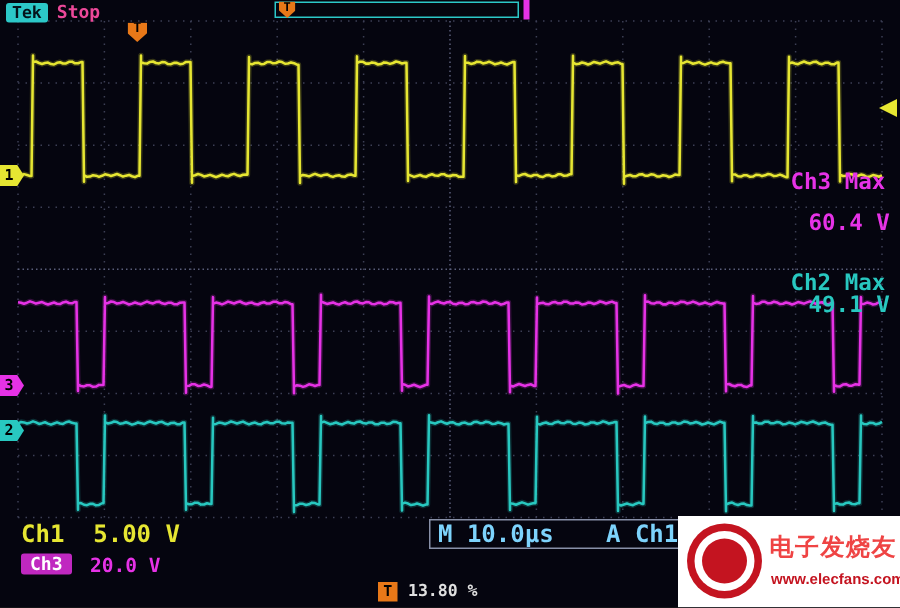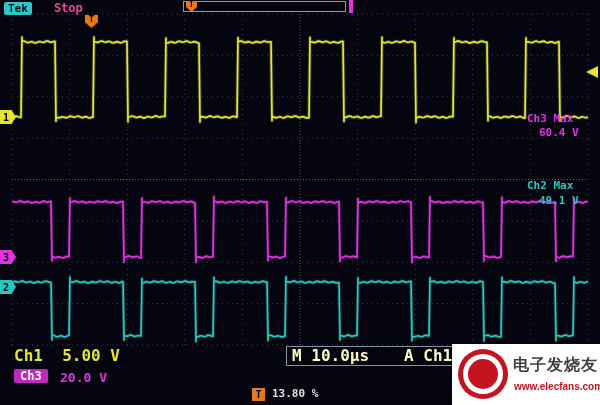--- a/index.html
+++ b/index.html
@@ -3,43 +3,43 @@
 <meta charset="utf-8">
 <style>
   *{margin:0;padding:0;box-sizing:border-box}
   html,body{background:#222}
   #scope{position:relative;width:600px;height:405px;background:#05050f;overflow:hidden;
          font-family:"DejaVu Sans Mono","Liberation Mono",monospace;color:#e8e8e8}
   .abs{position:absolute}
   #wave-svg{position:absolute;left:0;top:0;pointer-events:none}
 
   
-  #hdr{left:4px;top:1px;font-size:12px;font-weight:bold;display:flex;align-items:center;gap:22px}
+  #hdr{left:4px;top:1px;font-size:12px;font-weight:bold;display:flex;align-items:center;gap:6px}
   #brand{background:#2cc8c8;color:#04141c;padding:0 4px;border-radius:2px;font-size:11px;line-height:13px}
   #acq-status{color:#ec4899}
 
   
   #record-box{left:183px;top:1px;width:163px;height:11px;border:1px solid #2cc8c8}
   .flag{background:#e87818;color:#000;font-size:8px;font-weight:bold;text-align:center;line-height:8px;
         clip-path:polygon(0 0,100% 0,100% 55%,50% 100%,0 55%)}
   #record-flag{left:186px;top:1px;width:11px;height:11px}
   #record-tick{left:349px;top:0;width:4px;height:13px;background:#e632e6}
   #trig-pos-flag{left:85px;top:15px;width:13px;height:13px;line-height:9px;font-size:9px}
 
   
   .chmark{left:0;width:16px;height:14px;color:#000;font-weight:bold;font-size:10px;
           display:flex;align-items:center;justify-content:center;padding-right:4px;
           clip-path:polygon(0 0,72% 0,100% 50%,72% 100%,0 100%)}
   #trig-level{left:586px;top:66px;width:12px;height:12px;
               clip-path:polygon(100% 0,100% 100%,0 50%)}
 
   
-  .meas{font-size:11px;font-weight:bold;letter-spacing:0}
-  .c-mag{color:#e632e6}.c-cyn{color:#28c8c0}.c-yel{color:#e6e632}.c-wht{color:#fef9c3}
-  #m1l{left:527px;top:112px}#m1v{left:539px;top:126px}
+  .meas{font-size:15px;font-weight:bold;letter-spacing:0}
+  .c-mag{color:#e632e6}.c-cyn{color:#28c8c0}.c-yel{color:#e6e632}.c-wht{color:#7dd3fc}
+  #m1l{left:527px;top:112px}#m1v{left:539px;top:139px}
   #m2l{left:527px;top:179px}#m2v{left:539px;top:194px}
 
   
   .sb{font-size:16px;font-weight:bold;line-height:18px;white-space:pre}
   #sb-ch1{left:14px;top:347px}
   #sb-ch2{left:142px;top:347px}
   #sb-m{left:292px;top:347px}
   #sb-a{left:404px;top:347px}
   #sb-box{left:286px;top:346px;width:172px;height:20px;border:1px solid #8890a8}
   #sb-ch3-badge{left:14px;top:369px;background:#c028c0;color:#fff;font-size:12px;font-weight:bold;
@@ -48,21 +48,21 @@
   #sb-tpos-badge{left:252px;top:388px;width:13px;height:13px;background:#e87818;color:#000;
                  font-size:10px;font-weight:bold;text-align:center;line-height:13px}
   #sb-tpos-val{left:272px;top:387px;font-size:11px;font-weight:bold;color:#e0e0e0}
 
   
   #wm{left:452px;top:344px;width:148px;height:61px;background:#fff;z-index:20;
       font-family:"Liberation Sans","DejaVu Sans",sans-serif}
   #wm-logo{position:absolute;left:6px;top:5px;width:50px;height:50px;border-radius:50%;background:#c41420}
   #wm-logo-ring{position:absolute;inset:5px;border-radius:50%;background:#fff}
   #wm-logo-core{position:absolute;inset:10px;border-radius:50%;background:#c41420}
-  #wm-title{position:absolute;left:61px;top:11px;font-size:16px;font-weight:bold;color:#404040;letter-spacing:1px}
+  #wm-title{position:absolute;left:61px;top:11px;font-size:16px;font-weight:bold;color:#ef4444;letter-spacing:1px}
   #wm-url{position:absolute;left:62px;top:37px;font-size:10px;font-weight:bold;color:#c41420}
 </style>
 </head>
 <body>
 
 <div id="scope">
 
   <svg id="wave-svg" width="600" height="405">
       <line x1="12" y1="14" x2="12" y2="345" stroke="#3c3f55" stroke-width="1" stroke-dasharray="1,4"></line>
       <line x1="69.6" y1="14" x2="69.6" y2="345" stroke="#3c3f55" stroke-width="1" stroke-dasharray="1,4"></line>

